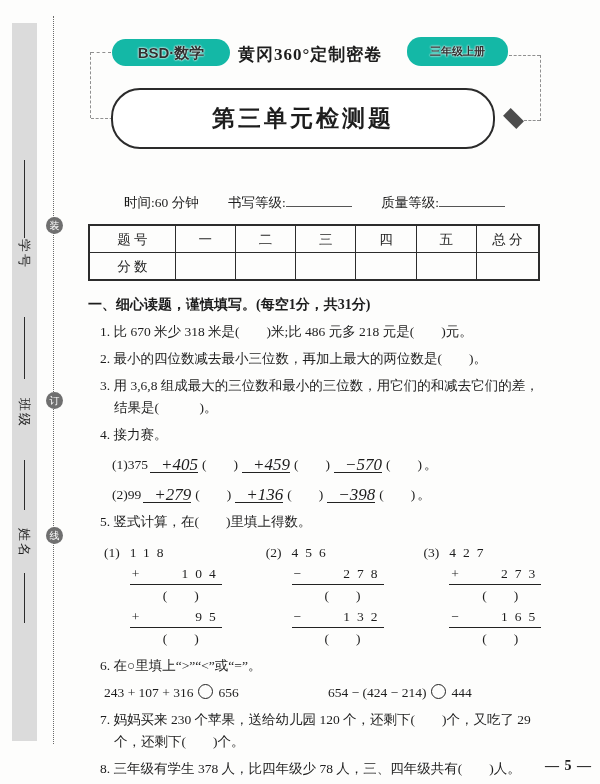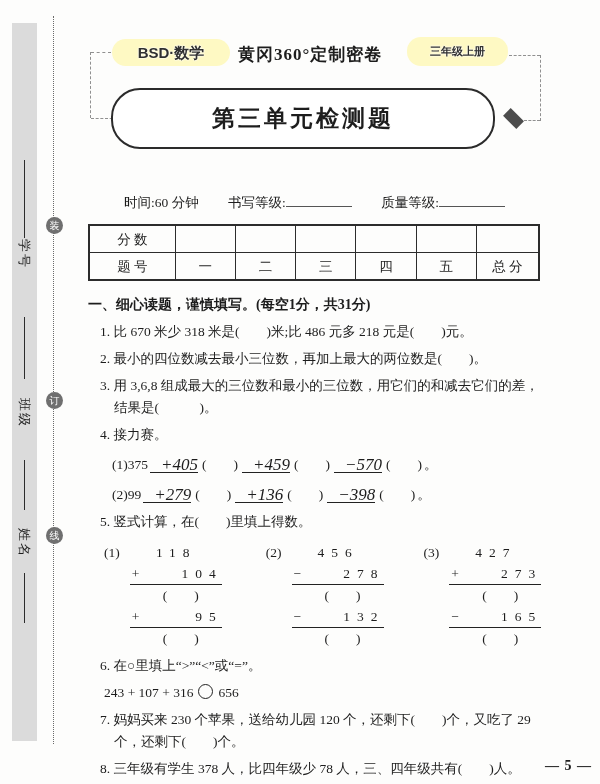--- a/index.html
+++ b/index.html
@@ -13,21 +13,21 @@
   .sl3{top:460px;height:50px;} .sl4{top:573px;height:50px;}
   .sfield{position:absolute;left:4px;width:40px;height:24px;line-height:24px;text-align:center;
           font-size:13px;letter-spacing:2px;transform:rotate(90deg);transform-origin:center;}
   .sf1{top:242px;} .sf2{top:401px;} .sf3{top:531px;}
   .bindline{position:absolute;left:53px;top:16px;height:728px;border-left:1px dotted #6a6a6a;}
   .mark{position:absolute;left:46px;width:17px;height:17px;border-radius:50%;background:#6f6f6f;
         color:#fff;font-size:10px;line-height:17px;text-align:center;}
   .mk1{top:217px;} .mk2{top:392px;} .mk3{top:527px;}
 
   
-  .badge{position:absolute;background:#fef9c3;border-radius:14px;color:#303030;font-weight:bold;
+  .badge{position:absolute;background:#14b8a6;border-radius:14px;color:#303030;font-weight:bold;
          text-align:center;font-family:"Liberation Sans","DejaVu Sans",sans-serif;
          text-shadow:0 0 2px #fff,0 0 2px #fff;}
   .badge-l{left:112px;top:39px;width:118px;height:27px;line-height:27px;font-size:15px;}
   .badge-r{left:407px;top:37px;width:101px;height:29px;line-height:29px;font-size:11px;}
   .hdr-center{position:absolute;left:238px;top:43px;font-size:17px;font-weight:bold;letter-spacing:1px;}
   .banner{position:absolute;left:111px;top:88px;width:380px;height:57px;border:2px solid #2b2b2b;
           border-radius:29px;background:#fff;display:flex;align-items:center;justify-content:center;
           font-size:23px;font-weight:bold;letter-spacing:3px;}
   .diamond{position:absolute;width:15px;height:15px;background:#4c4c4c;
            transform:rotate(45deg) scale(1.25,0.72);}
@@ -60,21 +60,21 @@
        font-size:17px;line-height:14px;vertical-align:-1px;margin:0 2px;font-style:italic;}
   .rblank{margin:0 2px;}
 
   
   .vc-wrap{display:flex;margin:10px 0 2px 16px;}
   .vc-group{display:flex;}
   .vc-g1{margin-right:44px;} .vc-g2{margin-right:40px;}
   .vc-no{margin-right:10px;line-height:21px;}
   .vc{width:92px;}
   .vc-row{height:21px;line-height:21px;}
-  .vc-top{text-align:center;padding-right:6px;}
+  .vc-top{text-align:left;padding-right:6px;}
   .vc-op{display:flex;justify-content:space-between;border-bottom:1px solid #222;padding:0 6px 0 2px;}
   .sp{letter-spacing:7px;margin-right:-7px;}
   .vc-blank{text-align:center;padding-left:10px;}
 
   
   .cmp-row{display:flex;margin:6px 0 0 16px;white-space:nowrap;}
   .cmp-item{width:226px;}
   .cir{display:inline-block;width:13px;height:13px;border:1.5px solid #222;border-radius:50%;
        margin:0 5px;vertical-align:-2px;}
 
@@ -115,37 +115,37 @@
 
     <div class="meta">
       <span>时间:60 分钟</span><span class="gap"></span>
       <span>书写等级:</span><span class="uline"></span><span class="gap"></span>
       <span>质量等级:</span><span class="uline"></span>
     </div>
 
     <table class="score">
       <tbody>
           <tr>
-        <td>分 数</td>
-        <td></td>
-        <td></td>
-        <td></td>
-        <td></td>
-        <td></td>
-        <td></td>
-      </tr>
-      <tr>
         <td class="c0">题 号</td>
         <td class="cn">一</td>
         <td class="cn">二</td>
         <td class="cn">三</td>
         <td class="cn">四</td>
         <td class="cn">五</td>
         <td class="ct">总 分</td>
       </tr>
+      <tr>
+        <td>分 数</td>
+        <td></td>
+        <td></td>
+        <td></td>
+        <td></td>
+        <td></td>
+        <td></td>
+      </tr>
     </tbody>
       </table>
 
     <div class="sec-h">一、细心读题，谨慎填写。(每空1分，共31分)</div>
 
     <div class="q">1. 比 670 米少 318 米是(　　)米;比 486 元多 218 元是(　　)元。</div>
     <div class="q">2. 最小的四位数减去最小三位数，再加上最大的两位数是(　　)。</div>
     <div class="q">3. 用 3,6,8 组成最大的三位数和最小的三位数，用它们的和减去它们的差，</div>
     <div class="q-wrap">结果是(　　　)。</div>
 
@@ -205,20 +205,21 @@
               <span class="sp">165</span>
             </div>
           <div class="vc-row vc-blank">(　　)</div>
         </div>
       </div>
     </div>
 
     <div class="q">6. 在○里填上“&gt;”“&lt;”或“=”。</div>
     <div class="cmp-row">
       <div class="cmp-item"><span>243 + 107 + 316</span><span class="cir"></span><span>656</span></div>
+      <div class="cmp-item"><span>654 − (424 − 214)</span><span class="cir"></span><span>444</span></div>
     </div>
 
     <div class="q">7. 妈妈买来 230 个苹果，送给幼儿园 120 个，还剩下(　　)个，又吃了 29</div>
     <div class="q-wrap">个，还剩下(　　)个。</div>
     <div class="q">8. 三年级有学生 378 人，比四年级少 78 人，三、四年级共有(　　)人。</div>
 
   </div>
 
   <div class="pageno">— 5 —</div>
 </div>

